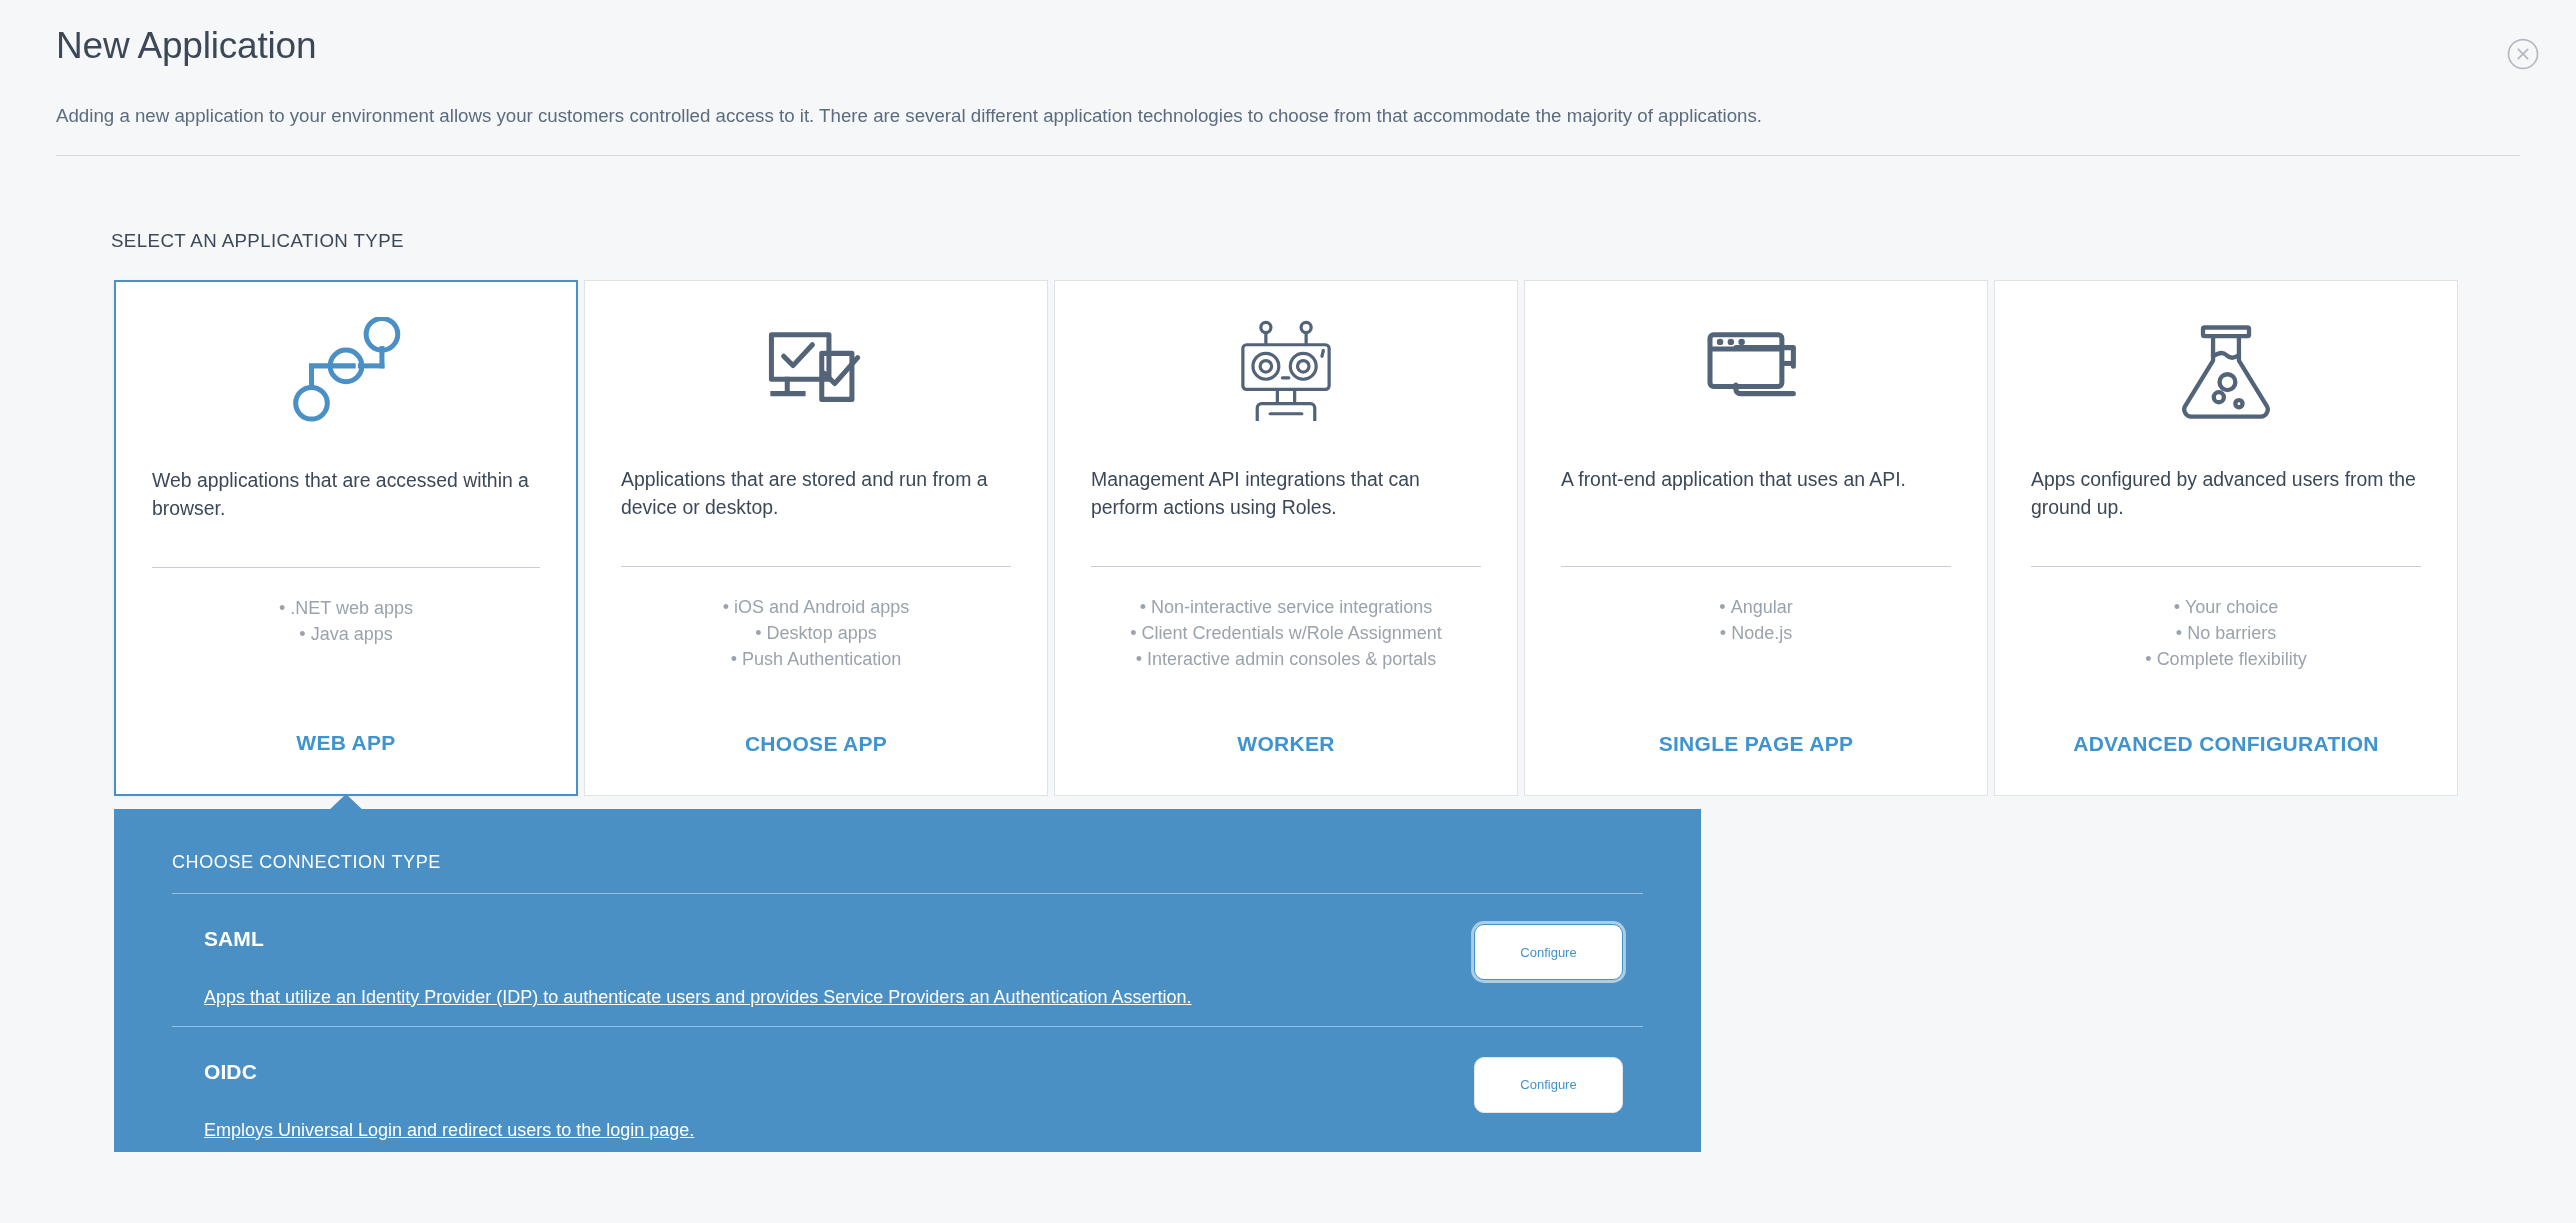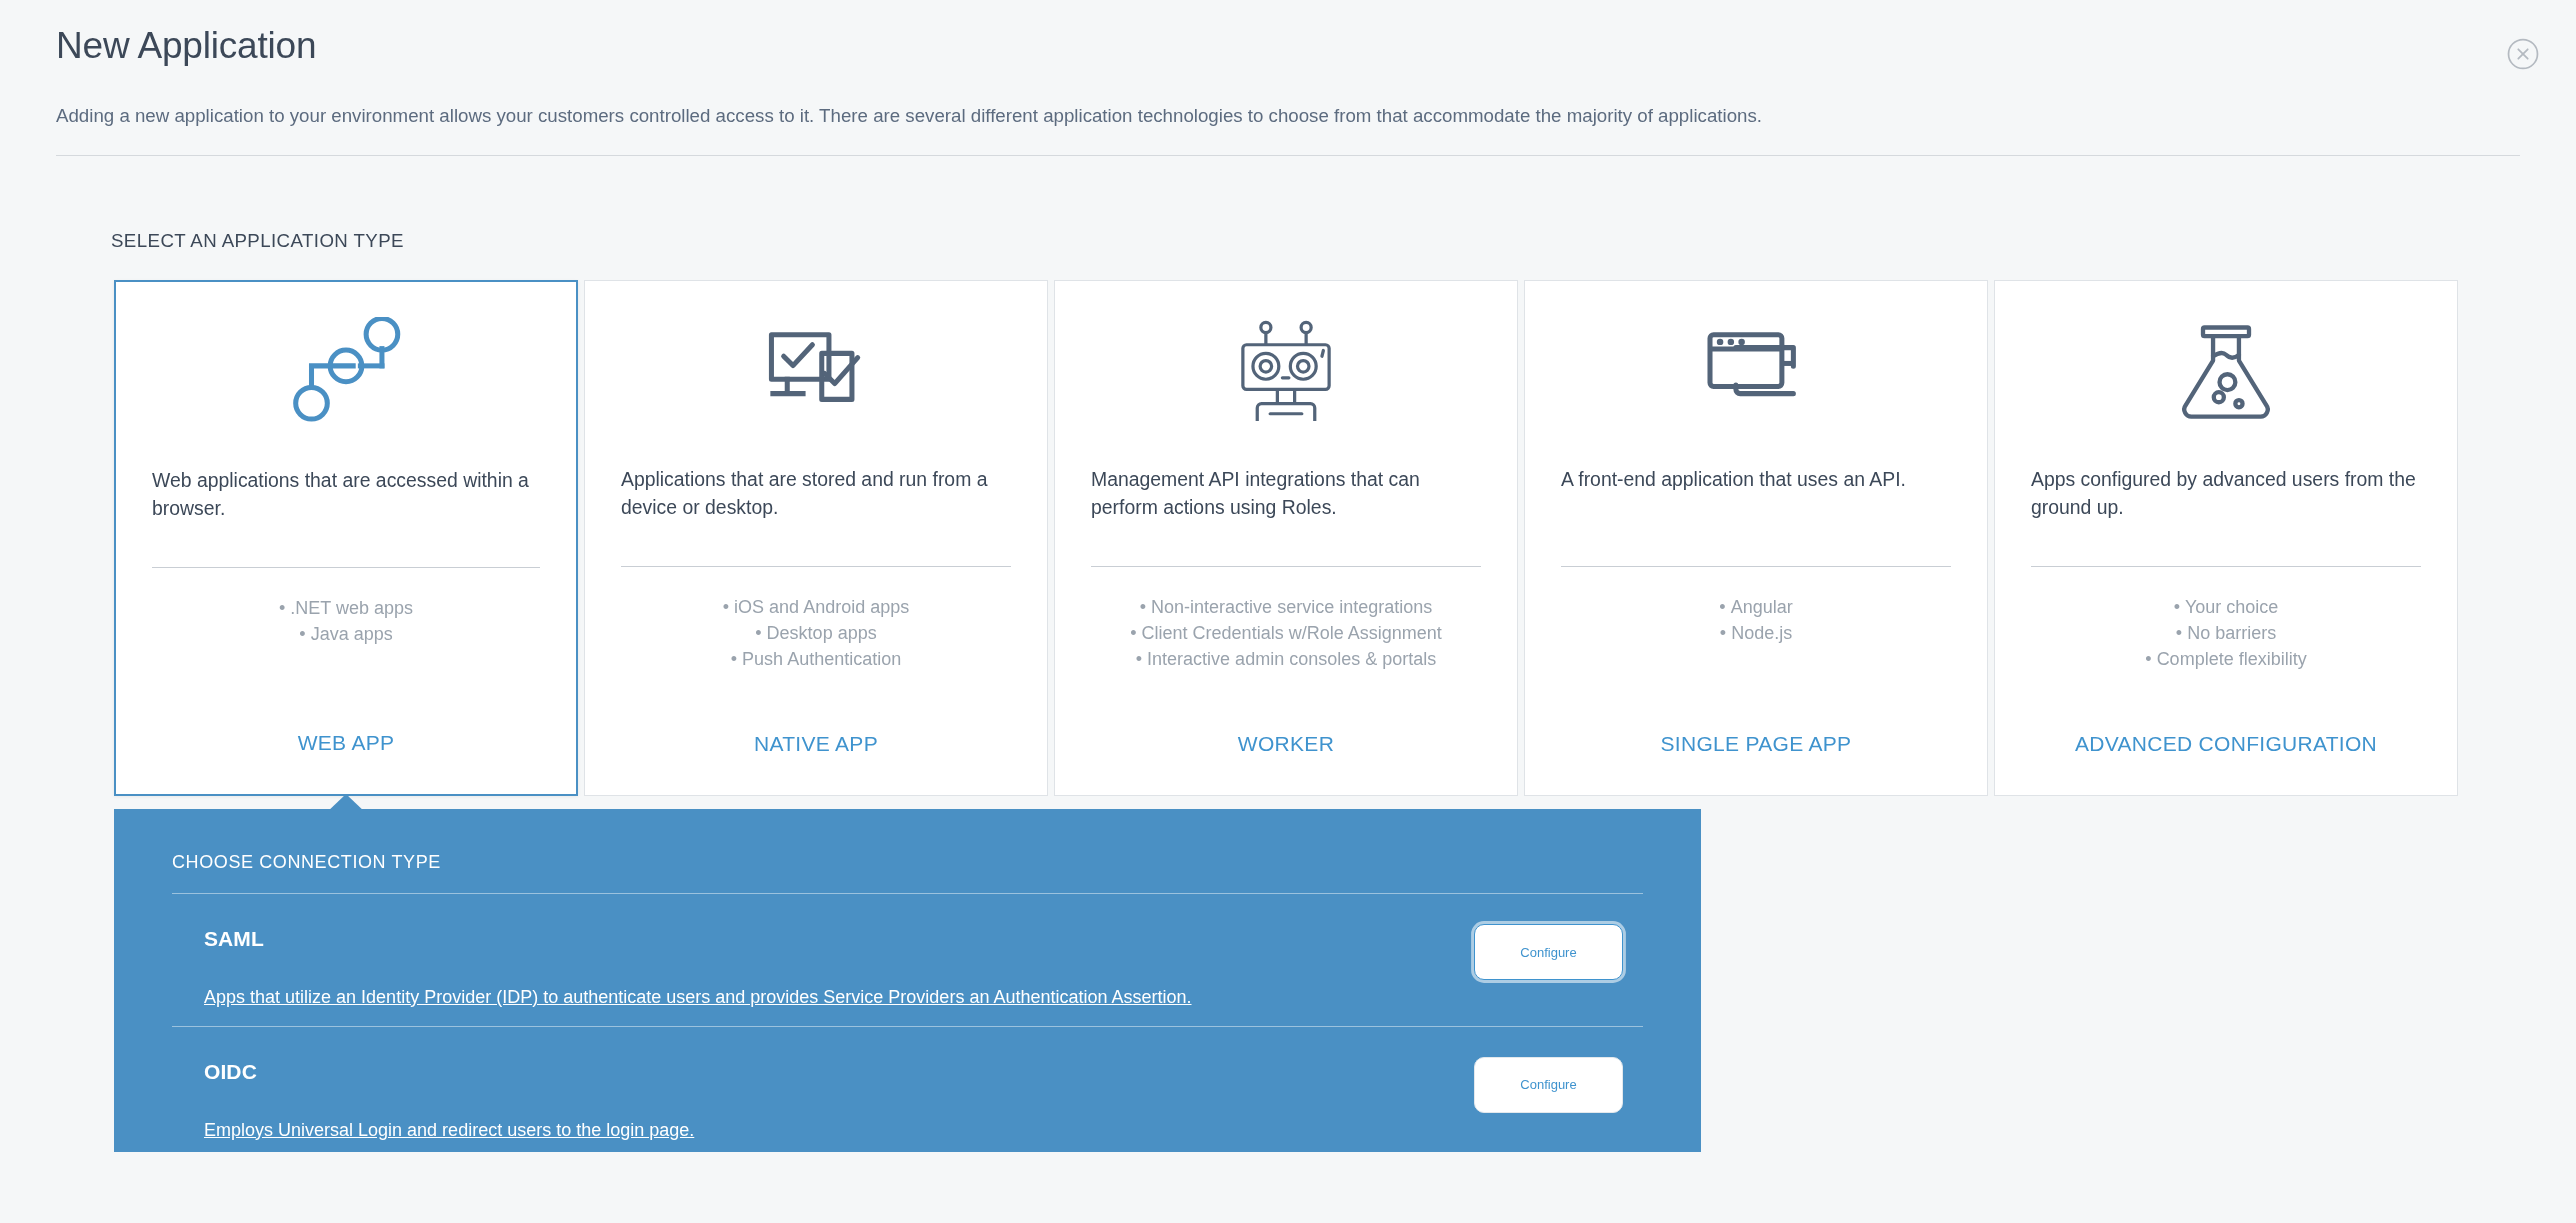--- a/index.html
+++ b/index.html
@@ -114,21 +114,21 @@
     line-height: 1.45;
     color: #9aa3ad;
     flex: 1;
   }
   .card-bullets li { list-style: none; }
   .card-bullets li::before { content: "\2022\00a0"; }
   .card-cta {
     text-align: center;
     color: #3f93ce;
     font-size: 21px;
-    font-weight: 400;
+    font-weight: 700;
     letter-spacing: 0.3px;
     padding-bottom: 39px;
   }
 
   
   .caret {
     position: absolute;
     left: 50%;
     bottom: -20px;
     margin-left: -21px;
@@ -255,21 +255,21 @@
           <path d="M112 80 L126 94 L158 58" stroke="#536479" stroke-width="7" stroke-linecap="round" stroke-linejoin="round"></path>
         </svg>
       </div>
       <div class="card-desc">Applications that are stored and run from a device or desktop.</div>
       <div class="card-rule"></div>
       <ul class="card-bullets">
         <li>iOS and Android apps</li>
         <li>Desktop apps</li>
         <li>Push Authentication</li>
       </ul>
-      <div class="card-cta">NATIVE APP</div>
+      <div class="card-cta">CHOOSE APP</div>
     </div>
 
     <div class="card">
       <div class="card-icon">
         <svg width="144" height="115" viewBox="0 0 200 160" fill="none">
           <circle cx="72" cy="16" r="7" stroke="#536479" stroke-width="4.5"></circle>
           <circle cx="128" cy="16" r="7" stroke="#536479" stroke-width="4.5"></circle>
           <path d="M72 23 V40 M128 23 V40" stroke="#536479" stroke-width="4.5"></path>
           <rect x="40" y="40" width="120" height="62" rx="5" stroke="#536479" stroke-width="4.5"></rect>
           <circle cx="72" cy="70" r="18" stroke="#536479" stroke-width="4.5"></circle>

